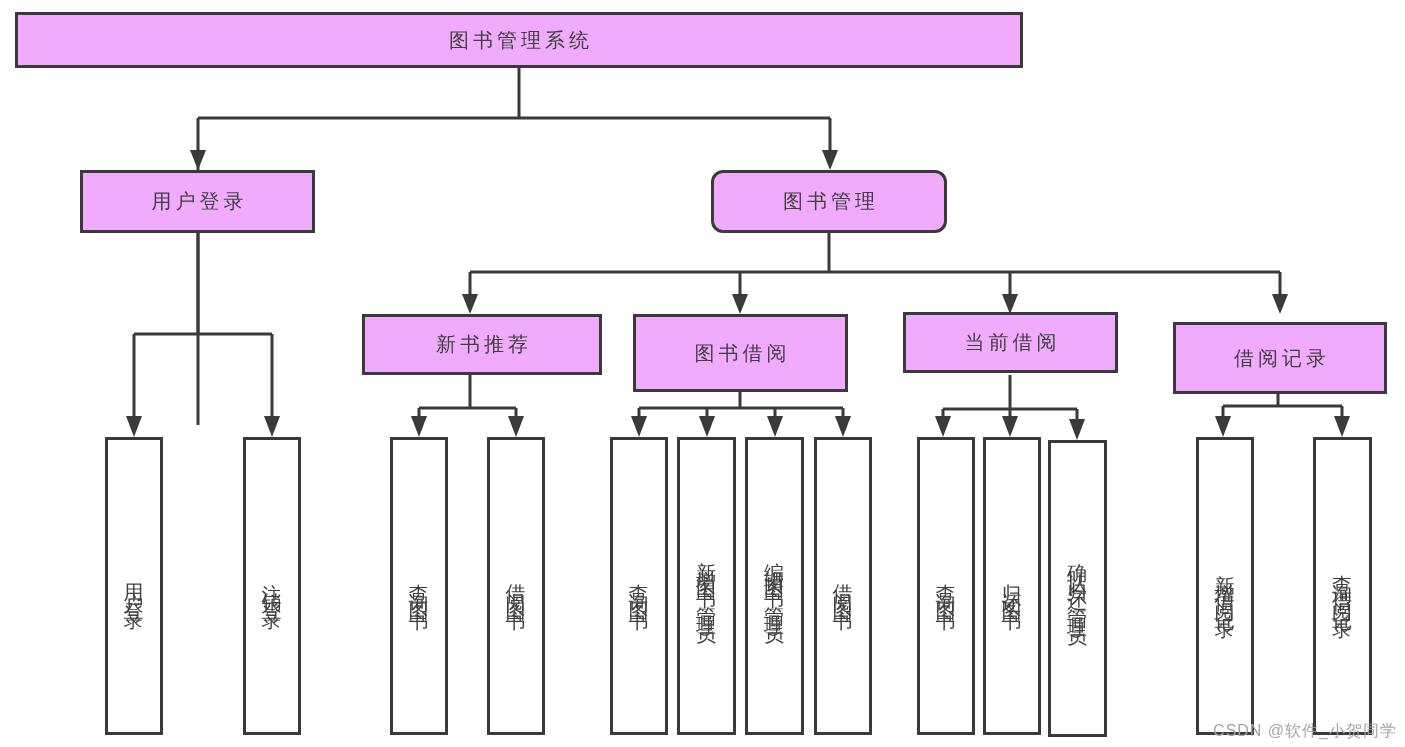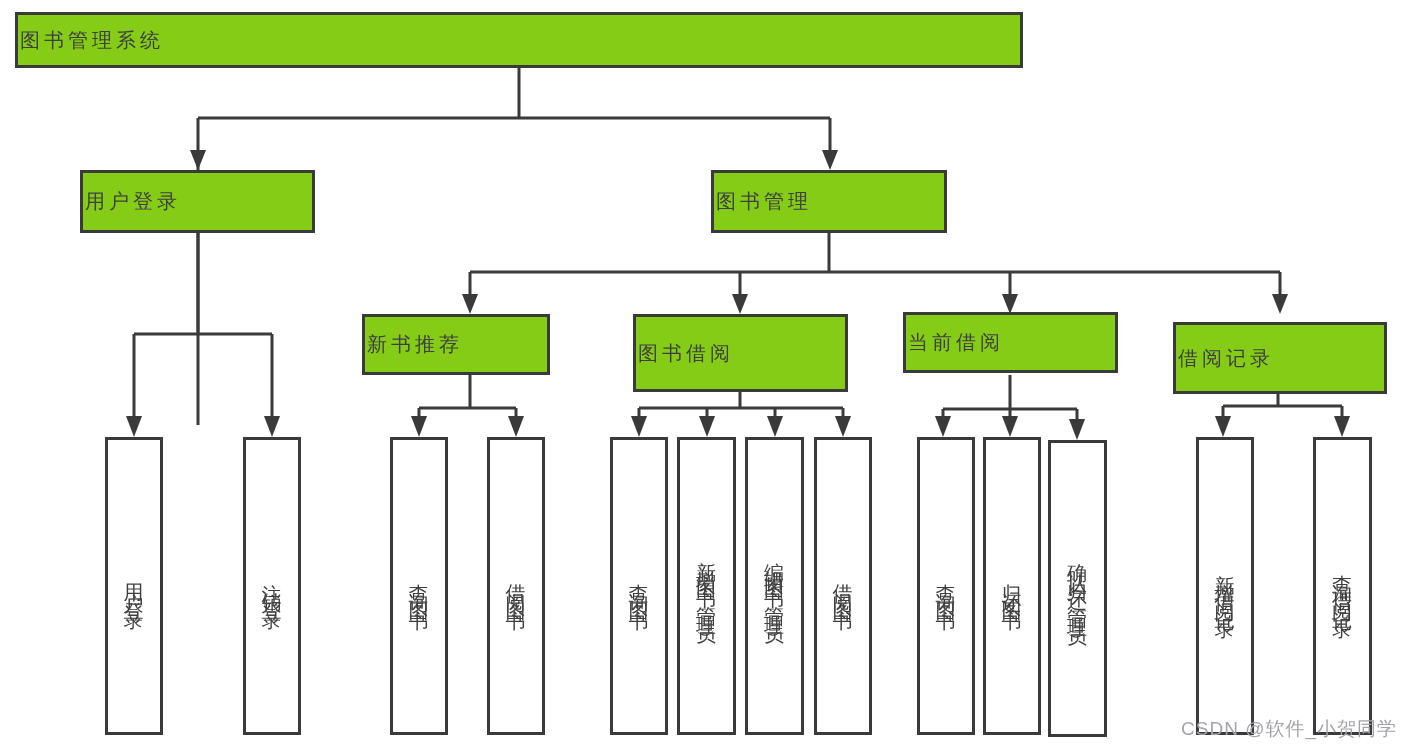--- a/index.html
+++ b/index.html
@@ -12,25 +12,25 @@
   html,body{background:var(--bg);}
   body{font-family:"Liberation Sans","DejaVu Sans",sans-serif;}
   .canvas{
     position:relative;
     width:1405px;height:747px;
     background:var(--bg);
     overflow:hidden;
   }
   .node{
     position:absolute;
-    background:#84cc16;
+    background:#f0abfc;
     border:3px solid var(--line);
     display:flex;
     align-items:center;
-    justify-content:flex-start;
+    justify-content:center;
     color:var(--text);
     font-size:20px;
     letter-spacing:4px;
     white-space:nowrap;
   }
   .node .hlabel{transform:translateX(2px);}
   .leaf{
     position:absolute;
     background:#fff;
     border:3px solid var(--line);
@@ -58,21 +58,21 @@
     stroke-width:3;
   }
   svg.wires path.arrow{
     fill:var(--line);
     stroke:none;
   }
   .watermark{
     position:absolute;
     right:8px;
     bottom:5px;
-    font-size:19px;
+    font-size:16px;
     color:var(--wm);
     letter-spacing:1px;
     white-space:nowrap;
     text-align:right;
   }
 </style>
 </head>
 <body>
 
 <div class="canvas">
@@ -127,25 +127,25 @@
     </g>
   </svg>
 
   <div class="node" style="left:15px;top:12px;width:1008px;height:56px;">
     <span class="hlabel">图书管理系统</span>
   </div>
 
   <div class="node" style="left:80px;top:170px;width:235px;height:63px;">
     <span class="hlabel">用户登录</span>
   </div>
-  <div class="node" style="left:711px;top:170px;width:236px;height:63px;">
+  <div class="node" style="left:711px;top:170px;width:236px;height:63px;border-radius:12px;">
     <span class="hlabel">图书管理</span>
   </div>
 
-  <div class="node" style="left:362px;top:314px;width:188px;height:61px;">
+  <div class="node" style="left:362px;top:314px;width:240px;height:61px;">
     <span class="hlabel">新书推荐</span>
   </div>
   <div class="node" style="left:633px;top:314px;width:215px;height:78px;">
     <span class="hlabel">图书借阅</span>
   </div>
   <div class="node" style="left:903px;top:312px;width:215px;height:61px;">
     <span class="hlabel">当前借阅</span>
   </div>
   <div class="node" style="left:1173px;top:322px;width:214px;height:72px;">
     <span class="hlabel">借阅记录</span>

